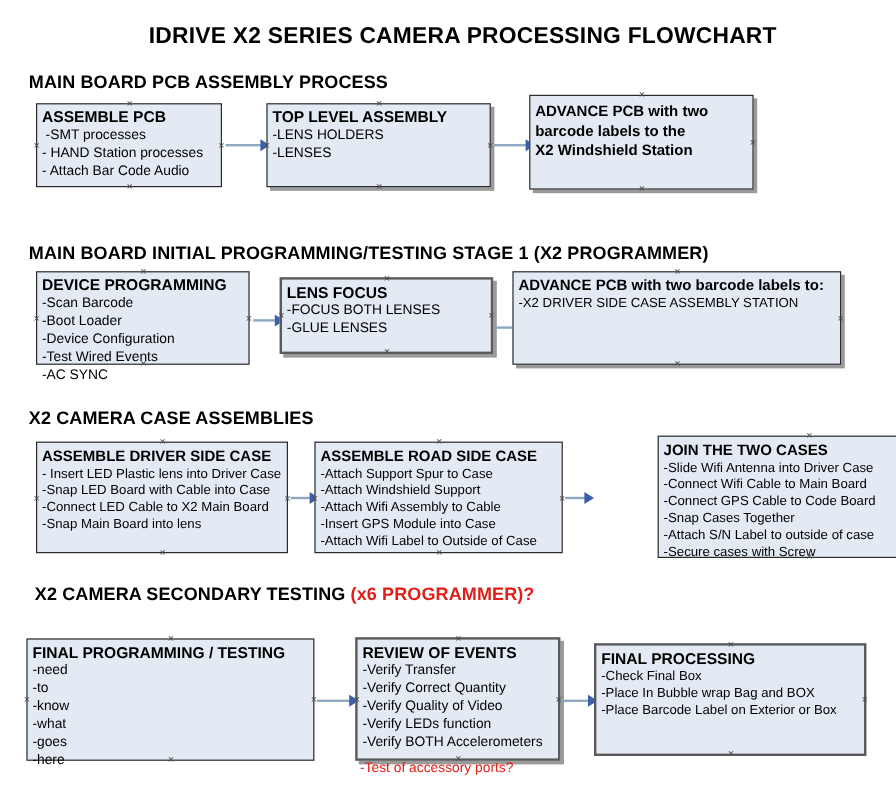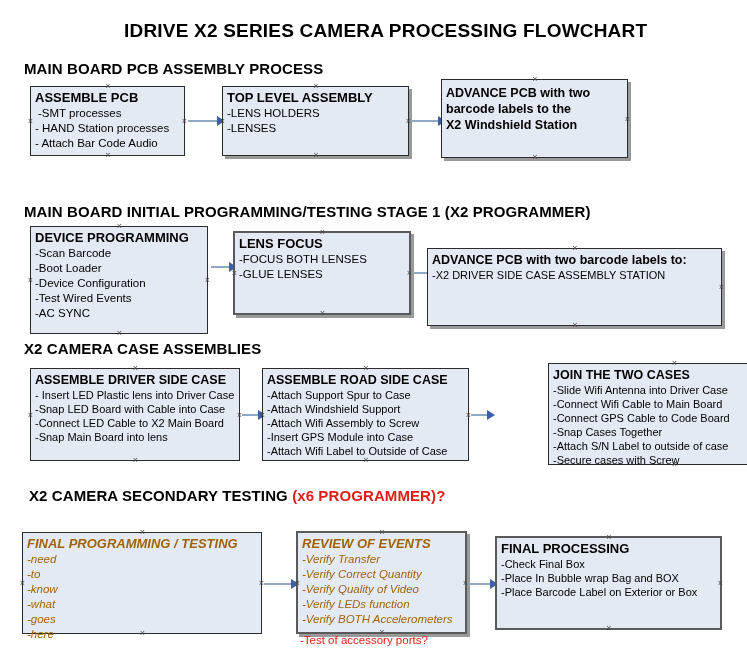--- a/index.html
+++ b/index.html
@@ -73,21 +73,21 @@
   .pbox-line {
     font-size: 11.5px;
     line-height: 15px;
     white-space: nowrap;
     color: #000;
   }
   .pbox-line.tiny { font-size: 11px; line-height: 14px; }
 
   
   .pbox.redtext .pbox-title,
-  .pbox.redtext .pbox-line { color: #a16207; font-style: italic; }
+  .pbox.redtext .pbox-line { color: #000000; }
 
   
   .overflow-line {
     position: absolute;
     font-size: 11.5px;
     line-height: 15px;
     white-space: nowrap;
     color: #E02018;
     z-index: 5;
   }
@@ -170,54 +170,54 @@
     </div>
     <span class="handle" style="left:50%; top:-4px; margin-left:-3px;"></span>
     <span class="handle" style="left:50%; bottom:-4px; margin-left:-3px;"></span>
     <span class="handle" style="right:-4px; top:50%; margin-top:-3px;"></span>
   </div>
 
   <div class="abs section-head" style="left:24px; top:203px;">
     <span>MAIN BOARD INITIAL PROGRAMMING/TESTING STAGE 1 (X2 PROGRAMMER)</span>
   </div>
 
-  <div class="pbox" style="left:30px; top:226px; width:178px; height:108px;">
+  <div class="pbox" style="left:30px; top:226px; width:178px; height:78px;">
     <div class="pbox-inner" style="top:3px;">
       <div class="pbox-title">DEVICE PROGRAMMING</div>
       <div class="pbox-line">-Scan Barcode</div>
       <div class="pbox-line">-Boot Loader</div>
       <div class="pbox-line">-Device Configuration</div>
       <div class="pbox-line">-Test Wired Events</div>
       <div class="pbox-line">-AC SYNC</div>
     </div>
     <span class="handle" style="left:50%; top:-4px; margin-left:-3px;"></span>
     <span class="handle" style="left:50%; bottom:-4px; margin-left:-3px;"></span>
     <span class="handle" style="left:-4px; top:50%; margin-top:-3px;"></span>
     <span class="handle" style="right:-4px; top:50%; margin-top:-3px;"></span>
   </div>
 
   <div class="arrow-line" style="left:211px; top:266px; width:19px;"></div>
   <div class="arrow-head" style="left:229px; top:262px;"></div>
 
-  <div class="pbox graybdr shadowed" style="left:233px; top:231px; width:178px; height:84px;padding-left:32px;">
+  <div class="pbox graybdr shadowed" style="left:233px; top:231px; width:178px; height:64px;padding-left:32px;">
     <div class="pbox-inner" style="top:3px;">
       <div class="pbox-title">LENS FOCUS</div>
       <div class="pbox-line">-FOCUS BOTH LENSES</div>
       <div class="pbox-line">-GLUE LENSES</div>
     </div>
     <span class="handle" style="left:50%; top:-4px; margin-left:-3px;"></span>
     <span class="handle" style="left:50%; bottom:-4px; margin-left:-3px;"></span>
     <span class="handle" style="left:-4px; top:50%; margin-top:-3px;"></span>
     <span class="handle" style="right:-4px; top:50%; margin-top:-3px;"></span>
   </div>
 
   <div class="arrow-line" style="left:413px; top:272px; width:20px;"></div>
   <div class="arrow-head" style="left:432px; top:268px;"></div>
 
-  <div class="pbox shadowed" style="left:427px; top:248px; width:295px; height:78px;">
+  <div class="pbox shadowed" style="left:427px; top:226px; width:274px; height:78px;">
     <div class="pbox-inner" style="top:3px;">
       <div class="pbox-title small">ADVANCE PCB with two barcode labels to:</div>
       <div class="pbox-line tiny">-X2 DRIVER  SIDE  CASE  ASSEMBLY STATION</div>
     </div>
     <span class="handle" style="left:50%; top:-4px; margin-left:-3px;"></span>
     <span class="handle" style="left:50%; bottom:-4px; margin-left:-3px;"></span>
     <span class="handle" style="right:-4px; top:50%; margin-top:-3px;"></span>
   </div>
 
   <div class="abs section-head" style="left:24px; top:340px;">
@@ -239,21 +239,21 @@
   </div>
 
   <div class="arrow-line" style="left:242px; top:414px; width:18px;"></div>
   <div class="arrow-head" style="left:258px; top:410px;"></div>
 
   <div class="pbox" style="left:262px; top:368px; width:207px; height:93px;">
     <div class="pbox-inner" style="top:3px;">
       <div class="pbox-title small">ASSEMBLE ROAD SIDE CASE</div>
       <div class="pbox-line tiny">-Attach Support Spur to Case</div>
       <div class="pbox-line tiny">-Attach Windshield Support</div>
-      <div class="pbox-line tiny">-Attach Wifi Assembly to Screw</div>
+      <div class="pbox-line tiny">-Attach Wifi Assembly to Cable</div>
       <div class="pbox-line tiny">-Insert GPS Module into Case</div>
       <div class="pbox-line tiny">-Attach Wifi Label to Outside of Case</div>
     </div>
     <span class="handle" style="left:50%; top:-4px; margin-left:-3px;"></span>
     <span class="handle" style="left:50%; bottom:-4px; margin-left:-3px;"></span>
     <span class="handle" style="left:-4px; top:50%; margin-top:-3px;"></span>
     <span class="handle" style="right:-4px; top:50%; margin-top:-3px;"></span>
   </div>
 
   <div class="arrow-line" style="left:471px; top:414px; width:18px;"></div>

